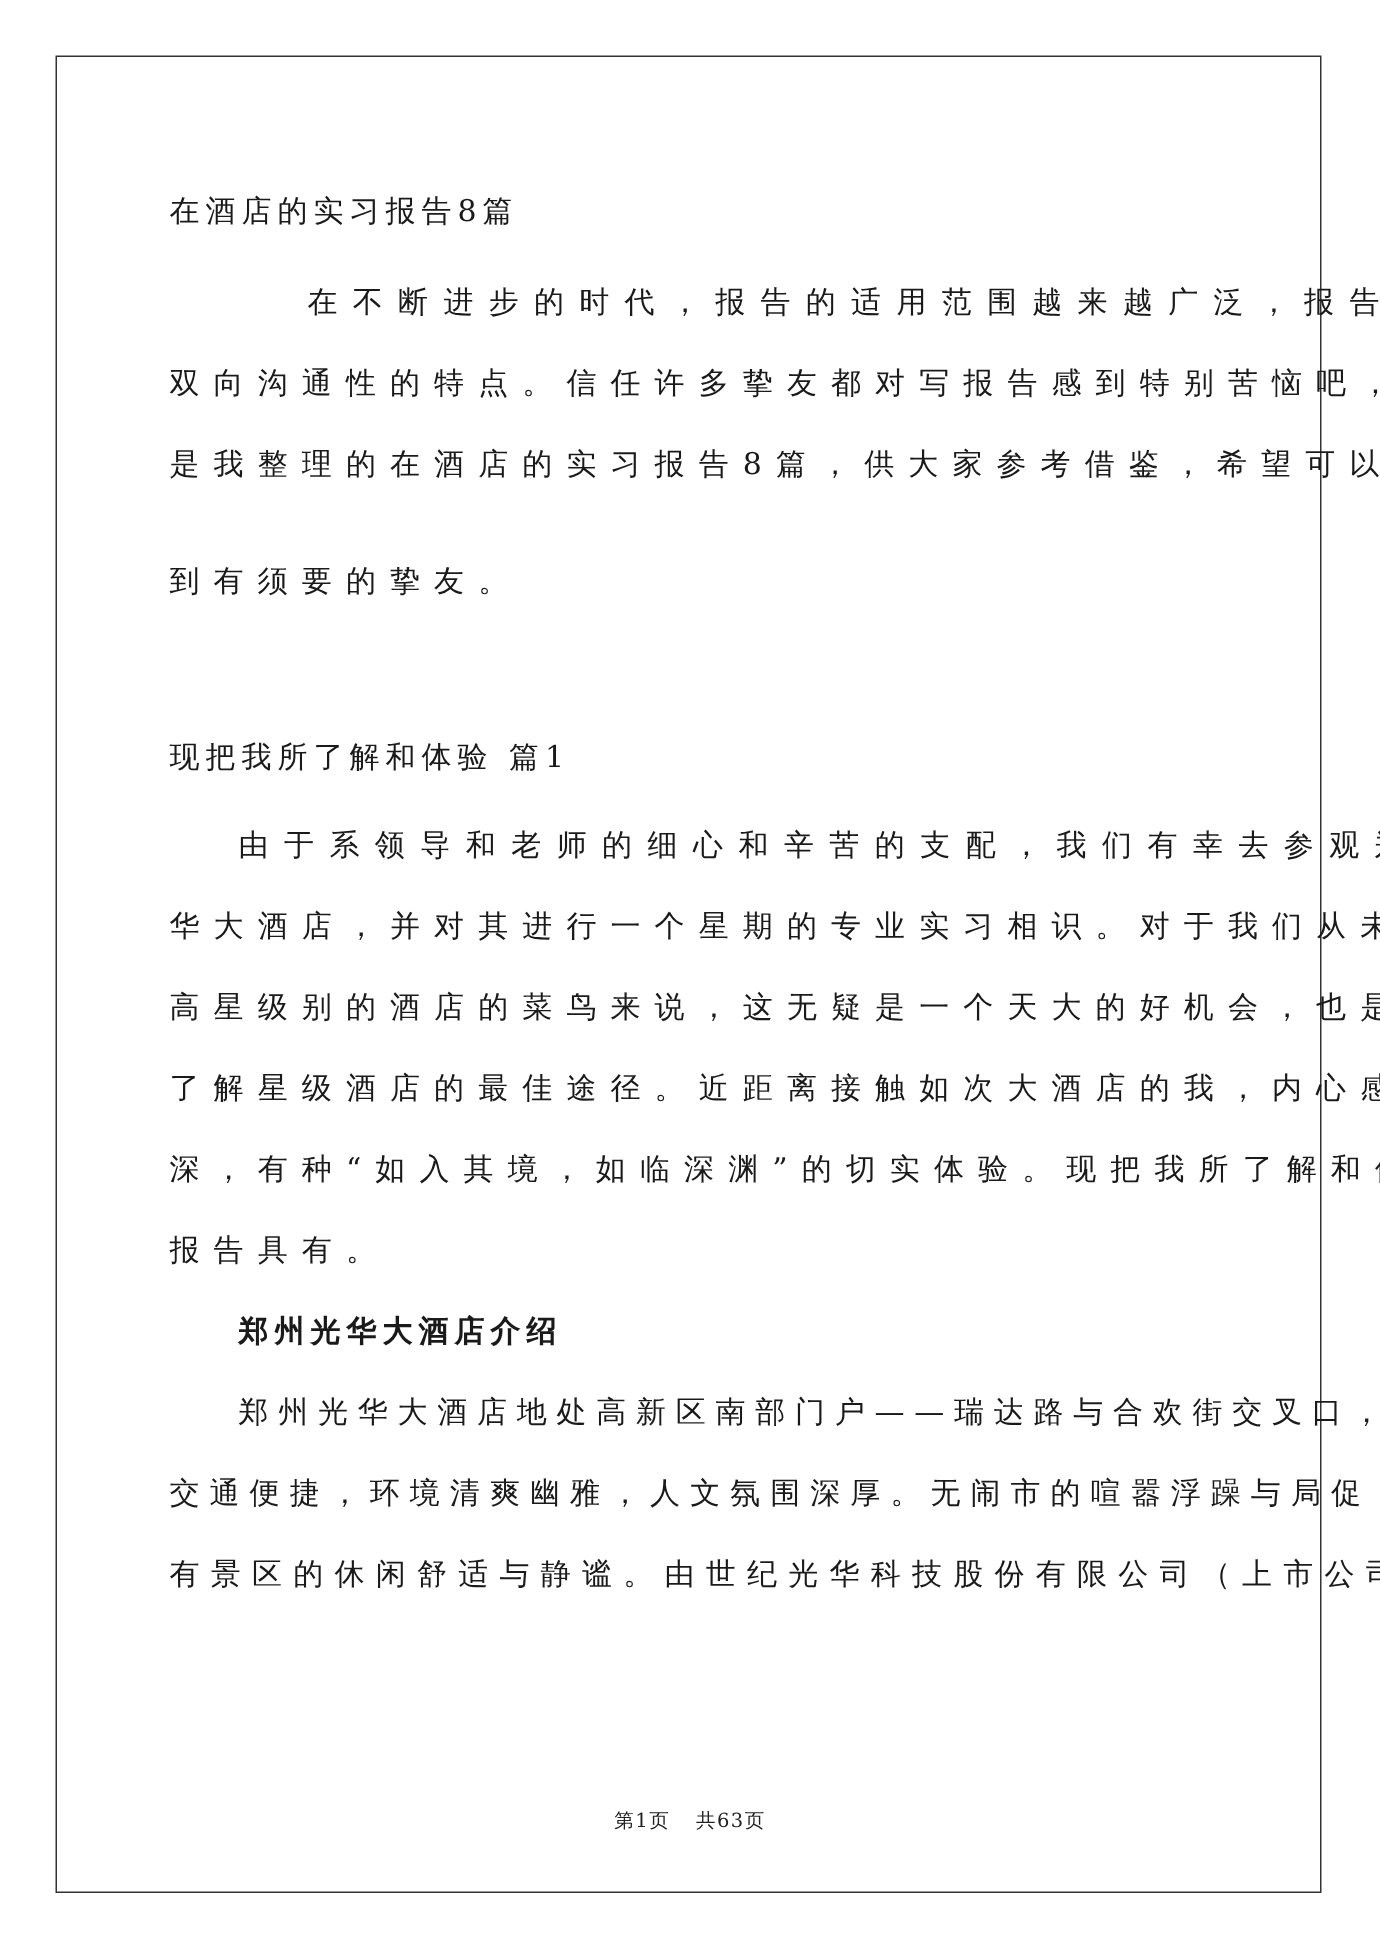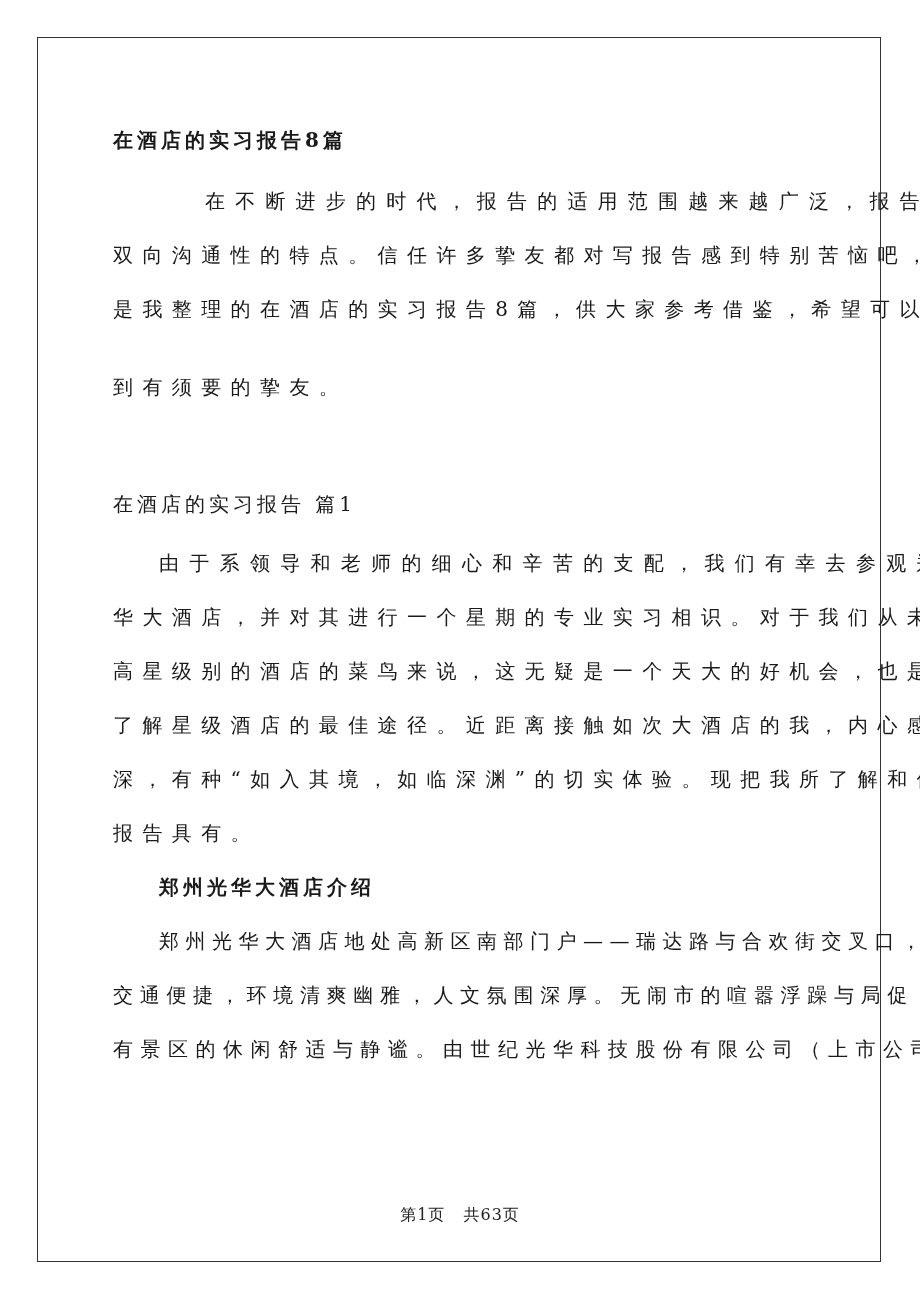--- a/index.html
+++ b/index.html
@@ -5,36 +5,36 @@
   html, body { margin:0; padding:0; background:#ffffff; }
   body { width:920px; height:1302px; position:relative; overflow:hidden;
          font-family: "DejaVu Serif", "Liberation Serif", serif; color:#1a1a1a; }
   .page-border { position:absolute; left:37px; top:37px; width:844px; height:1225px;
                  border:1.5px solid #333; box-sizing:border-box; }
   .line { position:absolute; left:113px; font-size:20px; white-space:nowrap;
           letter-spacing:11.6px; line-height:24px; }
   .indent1 { left:205px; }
   .indent2 { left:159px; }
   .footer { position:absolute; top:1205px; left:0; width:920px; text-align:center;
-            font-size:16px; color:#222; letter-spacing:1px; }
+            font-size:13px; color:#222; letter-spacing:1px; }
   .footer span { margin: 0 6px; }
 </style>
 </head>
 <body>
 
 <div class="page-border"></div>
 
-<div class="line" style="top:128px; letter-spacing:4px;font-weight:bold;">在酒店的实习报告8篇</div>
+<div class="line" style="top:128px; letter-spacing:4px;">在酒店的实习报告8篇</div>
 
 <div class="line indent1" style="top:189px; letter-spacing:10.2px;">在不断进步的时代，报告的适用范围越来越广泛，报告具有</div>
 <div class="line" style="top:243px; letter-spacing:9.4px;">双向沟通性的特点。信任许多挚友都对写报告感到特别苦恼吧，下面</div>
 <div class="line" style="top:297px; letter-spacing:9.4px;">是我整理的在酒店的实习报告8篇，供大家参考借鉴，希望可以帮助</div>
 <div class="line" style="top:351px; letter-spacing:9.4px;margin-top:24px;">到有须要的挚友。</div>
 
-<div class="line" style="top:492px; letter-spacing:4px;">在酒店的实习报告 篇1</div>
+<div class="line" style="top:492px; letter-spacing:4px;">现把我所了解和体验 篇1</div>
 
 <div class="line indent2" style="top:551px; letter-spacing:10.3px;">由于系领导和老师的细心和辛苦的支配，我们有幸去参观郑州光</div>
 <div class="line" style="top:605px; letter-spacing:9.4px;">华大酒店，并对其进行一个星期的专业实习相识。对于我们从未接触</div>
 <div class="line" style="top:659px; letter-spacing:9.4px;">高星级别的酒店的菜鸟来说，这无疑是一个天大的好机会，也是我们</div>
 <div class="line" style="top:713px; letter-spacing:9.4px;">了解星级酒店的最佳途径。近距离接触如次大酒店的我，内心感受很</div>
 <div class="line" style="top:767px; letter-spacing:9.4px;">深，有种“如入其境，如临深渊”的切实体验。现把我所了解和体验</div>
 <div class="line" style="top:821px; letter-spacing:9.4px;">报告具有。</div>
 
 <div class="line indent2" style="top:875px; letter-spacing:4px;font-weight:bold;">郑州光华大酒店介绍</div>
 

